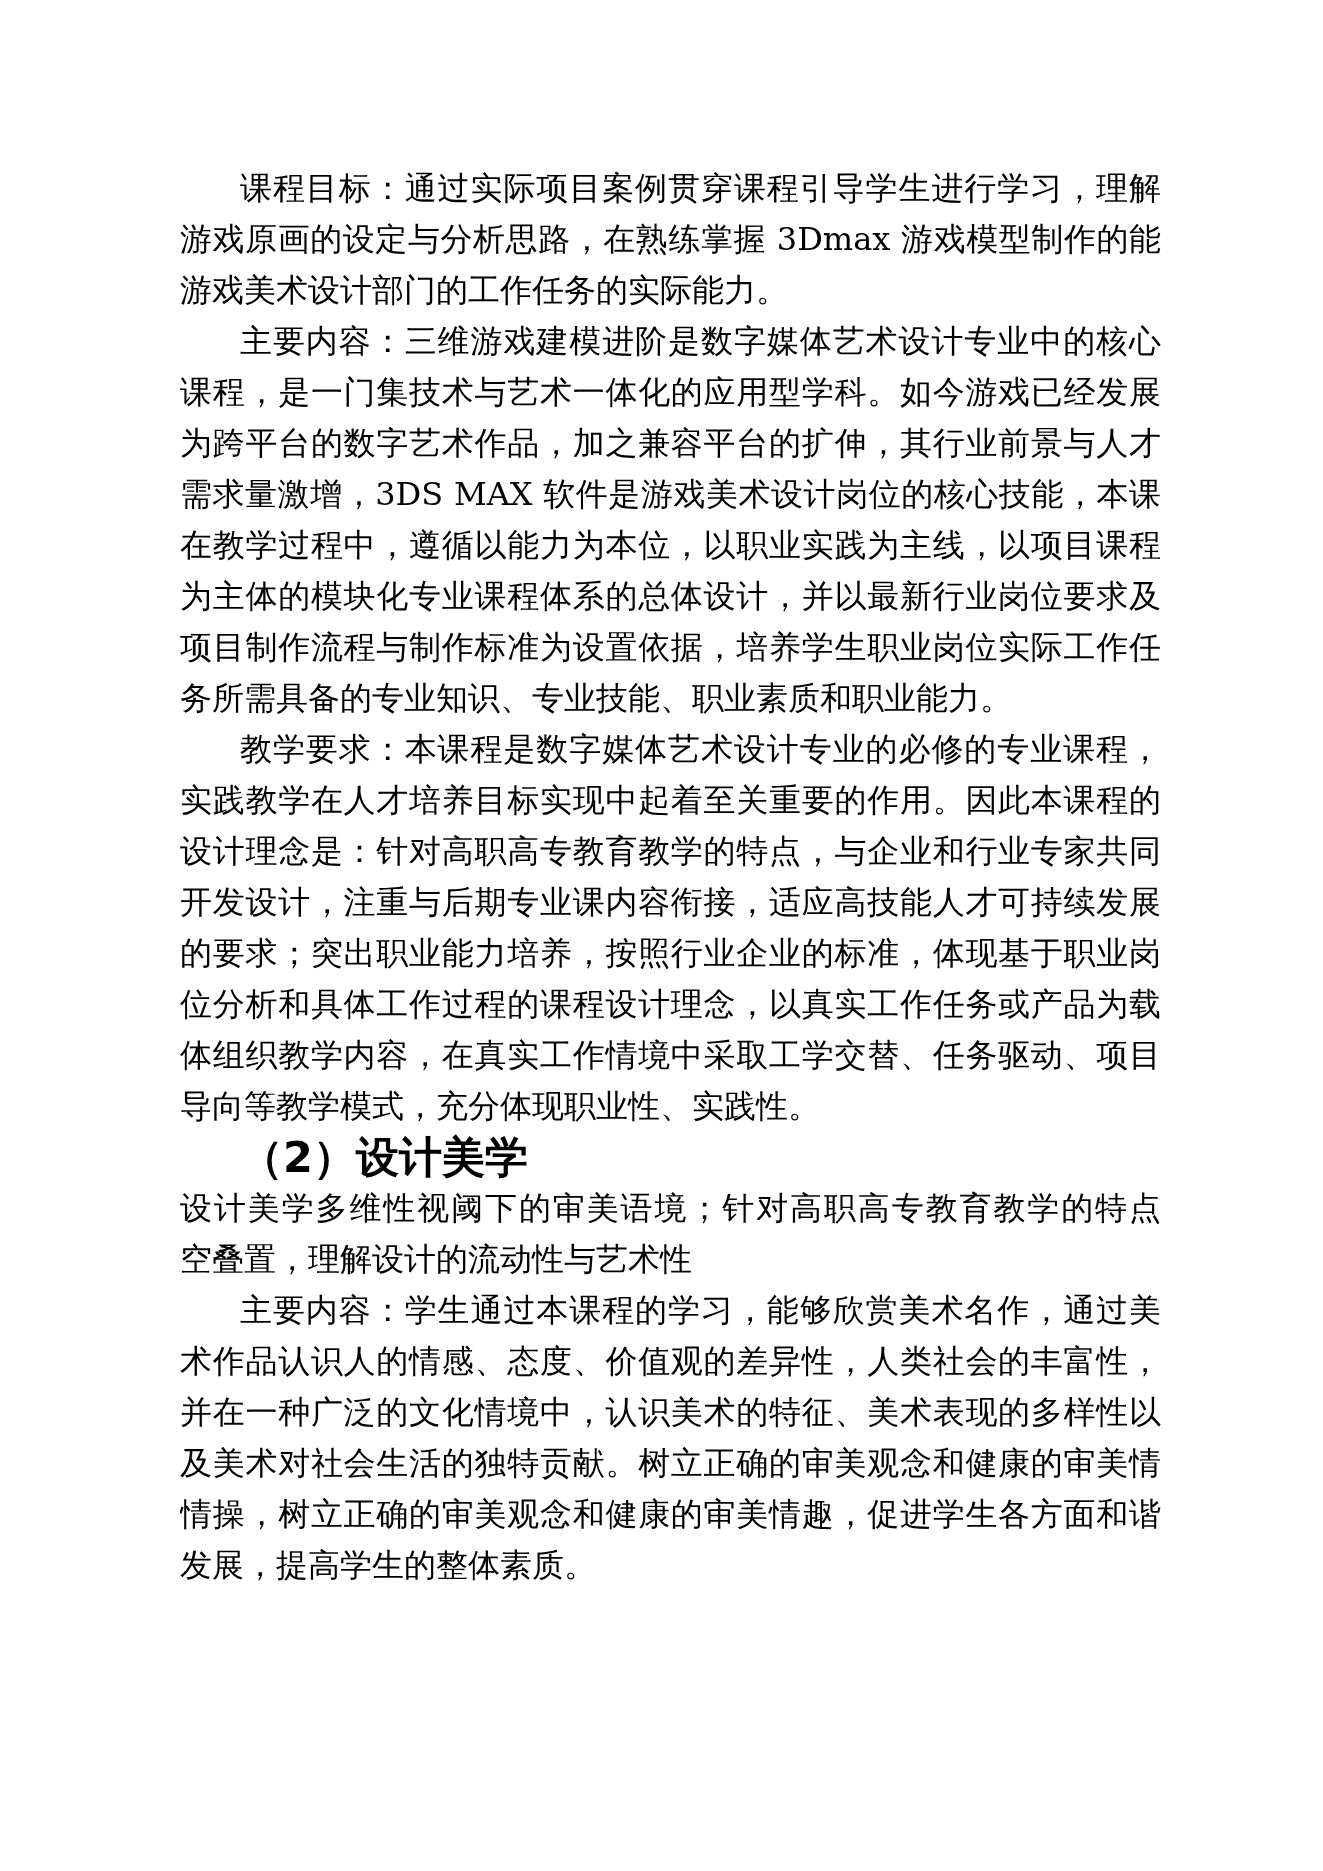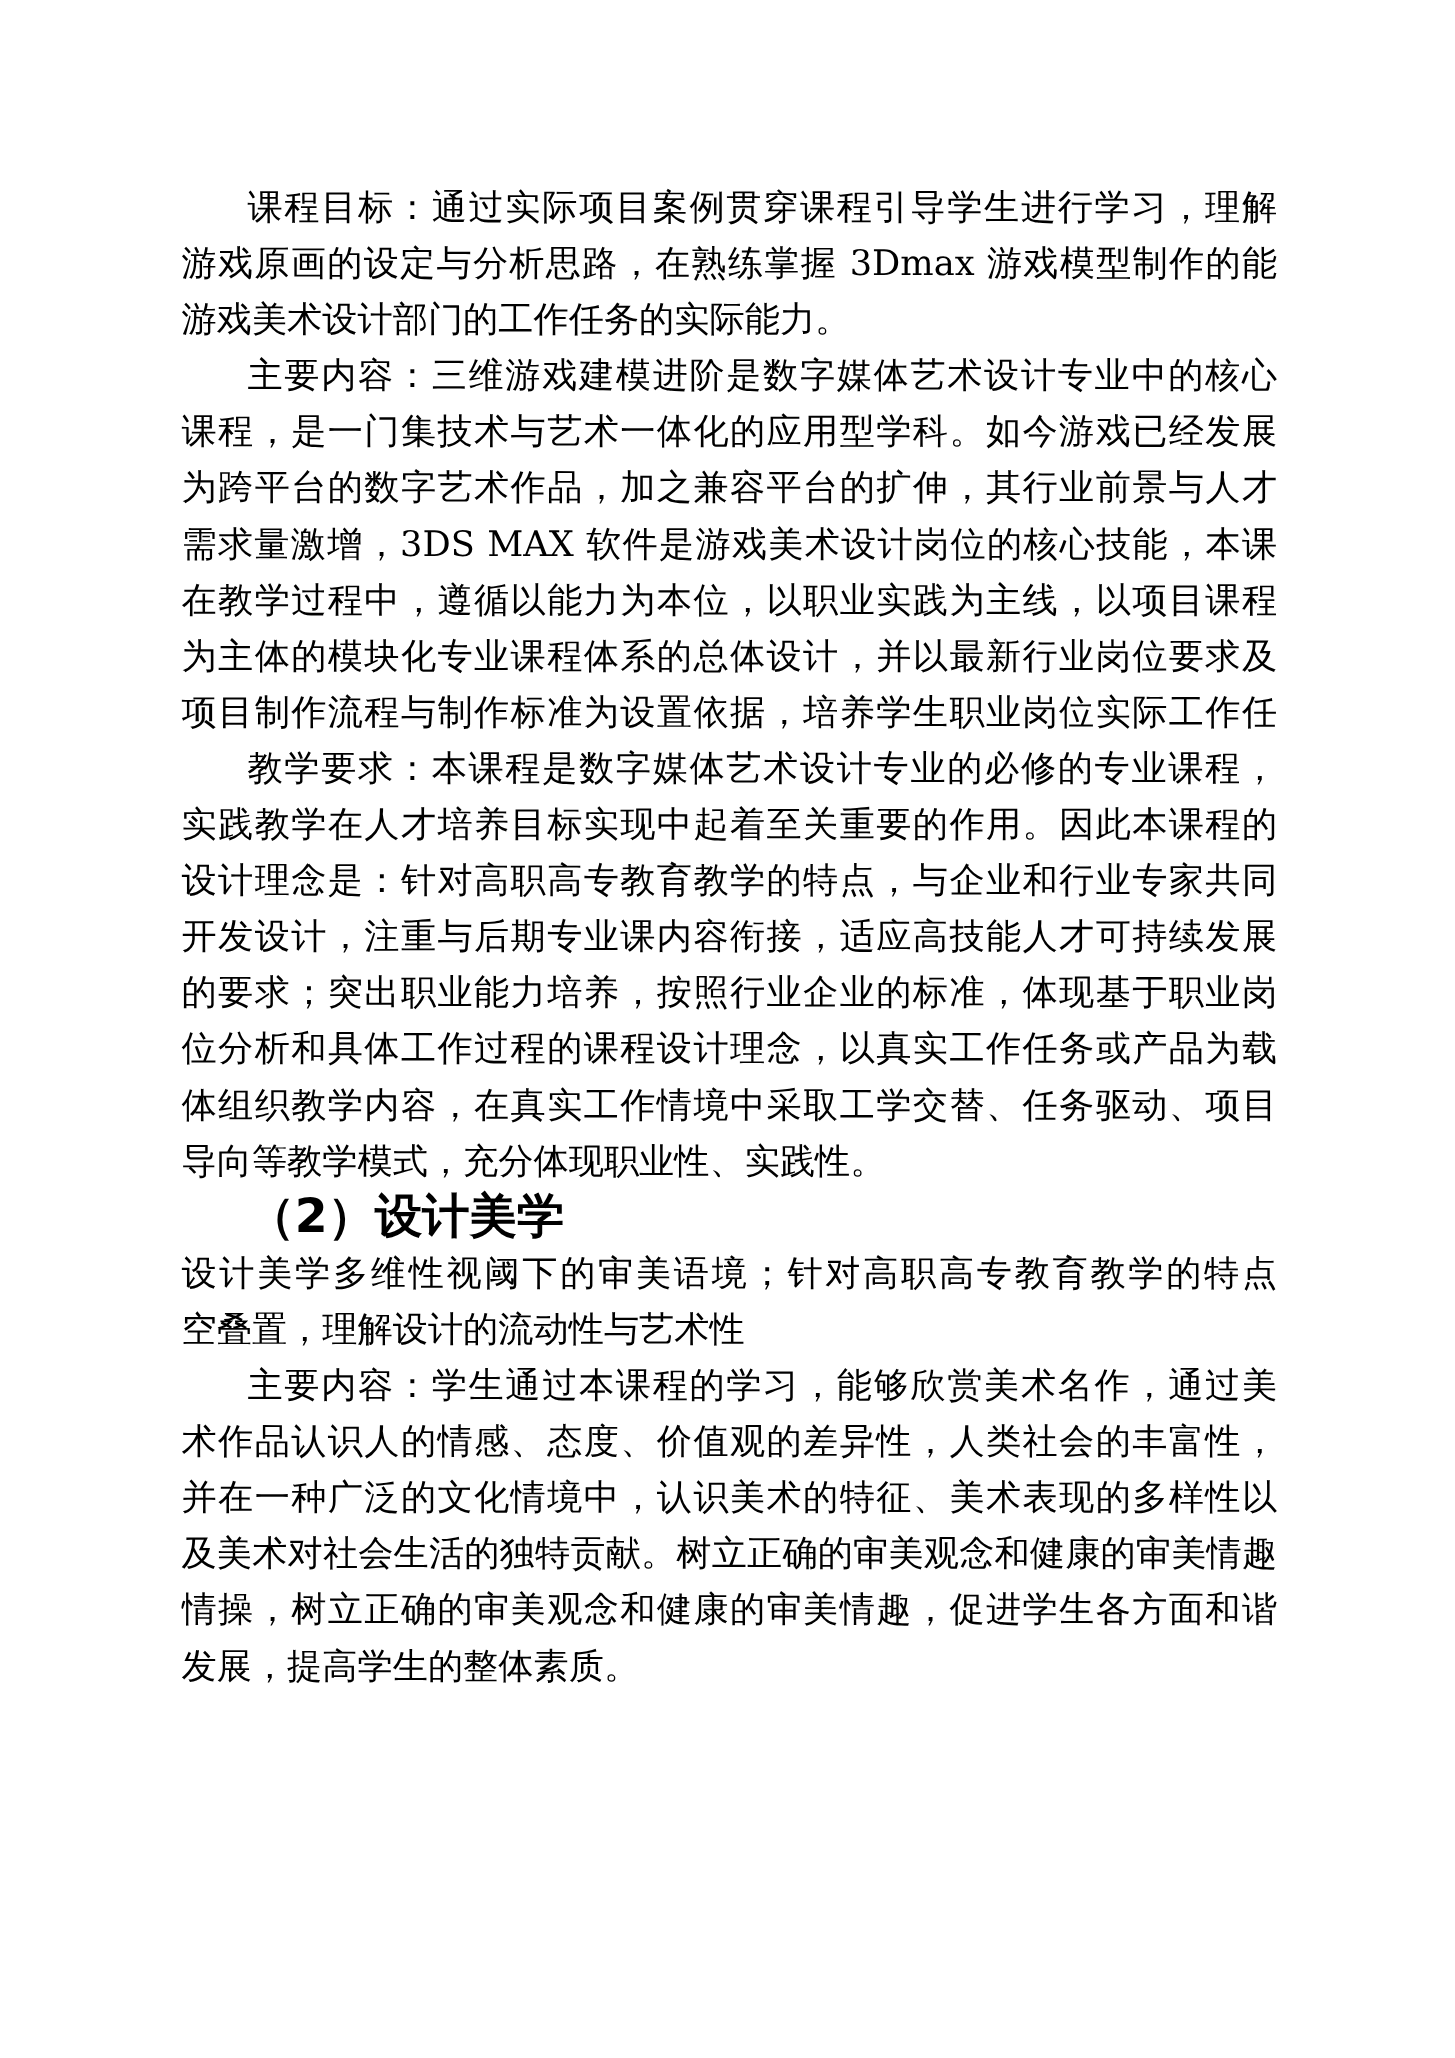--- a/index.html
+++ b/index.html
@@ -26,20 +26,21 @@
     margin: 0;
     padding: 0;
   }
   .line {
     font-size: 32px;
     line-height: 51px;
     height: 51px;
     text-align: justify;
     text-align-last: justify;
     overflow: hidden;
+    margin-left: 15px;
   }
   .line.indent {
     text-indent: 60px;
   }
   .line.last {
     text-align-last: left;
   }
   .para.heading .line {
     font-family: "DejaVu Sans", "Liberation Sans", sans-serif;
     font-weight: 700;
@@ -57,20 +58,21 @@
         <div class="line last">游戏美术设计部门的工作任务的实际能力。</div>
       </div>
     <div class="para">
         <div class="line indent">主要内容：三维游戏建模进阶是数字媒体艺术设计专业中的核心</div>
         <div class="line">课程，是一门集技术与艺术一体化的应用型学科。如今游戏已经发展</div>
         <div class="line">为跨平台的数字艺术作品，加之兼容平台的扩伸，其行业前景与人才</div>
         <div class="line">需求量激增，3DS MAX 软件是游戏美术设计岗位的核心技能，本课程</div>
         <div class="line">在教学过程中，遵循以能力为本位，以职业实践为主线，以项目课程</div>
         <div class="line">为主体的模块化专业课程体系的总体设计，并以最新行业岗位要求及</div>
         <div class="line">项目制作流程与制作标准为设置依据，培养学生职业岗位实际工作任</div>
+        <div class="line last">务所需具备的专业知识、专业技能、职业素质和职业能力。</div>
       </div>
     <div class="para">
         <div class="line indent">教学要求：本课程是数字媒体艺术设计专业的必修的专业课程，</div>
         <div class="line">实践教学在人才培养目标实现中起着至关重要的作用。因此本课程的</div>
         <div class="line">设计理念是：针对高职高专教育教学的特点，与企业和行业专家共同</div>
         <div class="line">开发设计，注重与后期专业课内容衔接，适应高技能人才可持续发展</div>
         <div class="line">的要求；突出职业能力培养，按照行业企业的标准，体现基于职业岗</div>
         <div class="line">位分析和具体工作过程的课程设计理念，以真实工作任务或产品为载</div>
         <div class="line">体组织教学内容，在真实工作情境中采取工学交替、任务驱动、项目</div>
         <div class="line last">导向等教学模式，充分体现职业性、实践性。</div>

